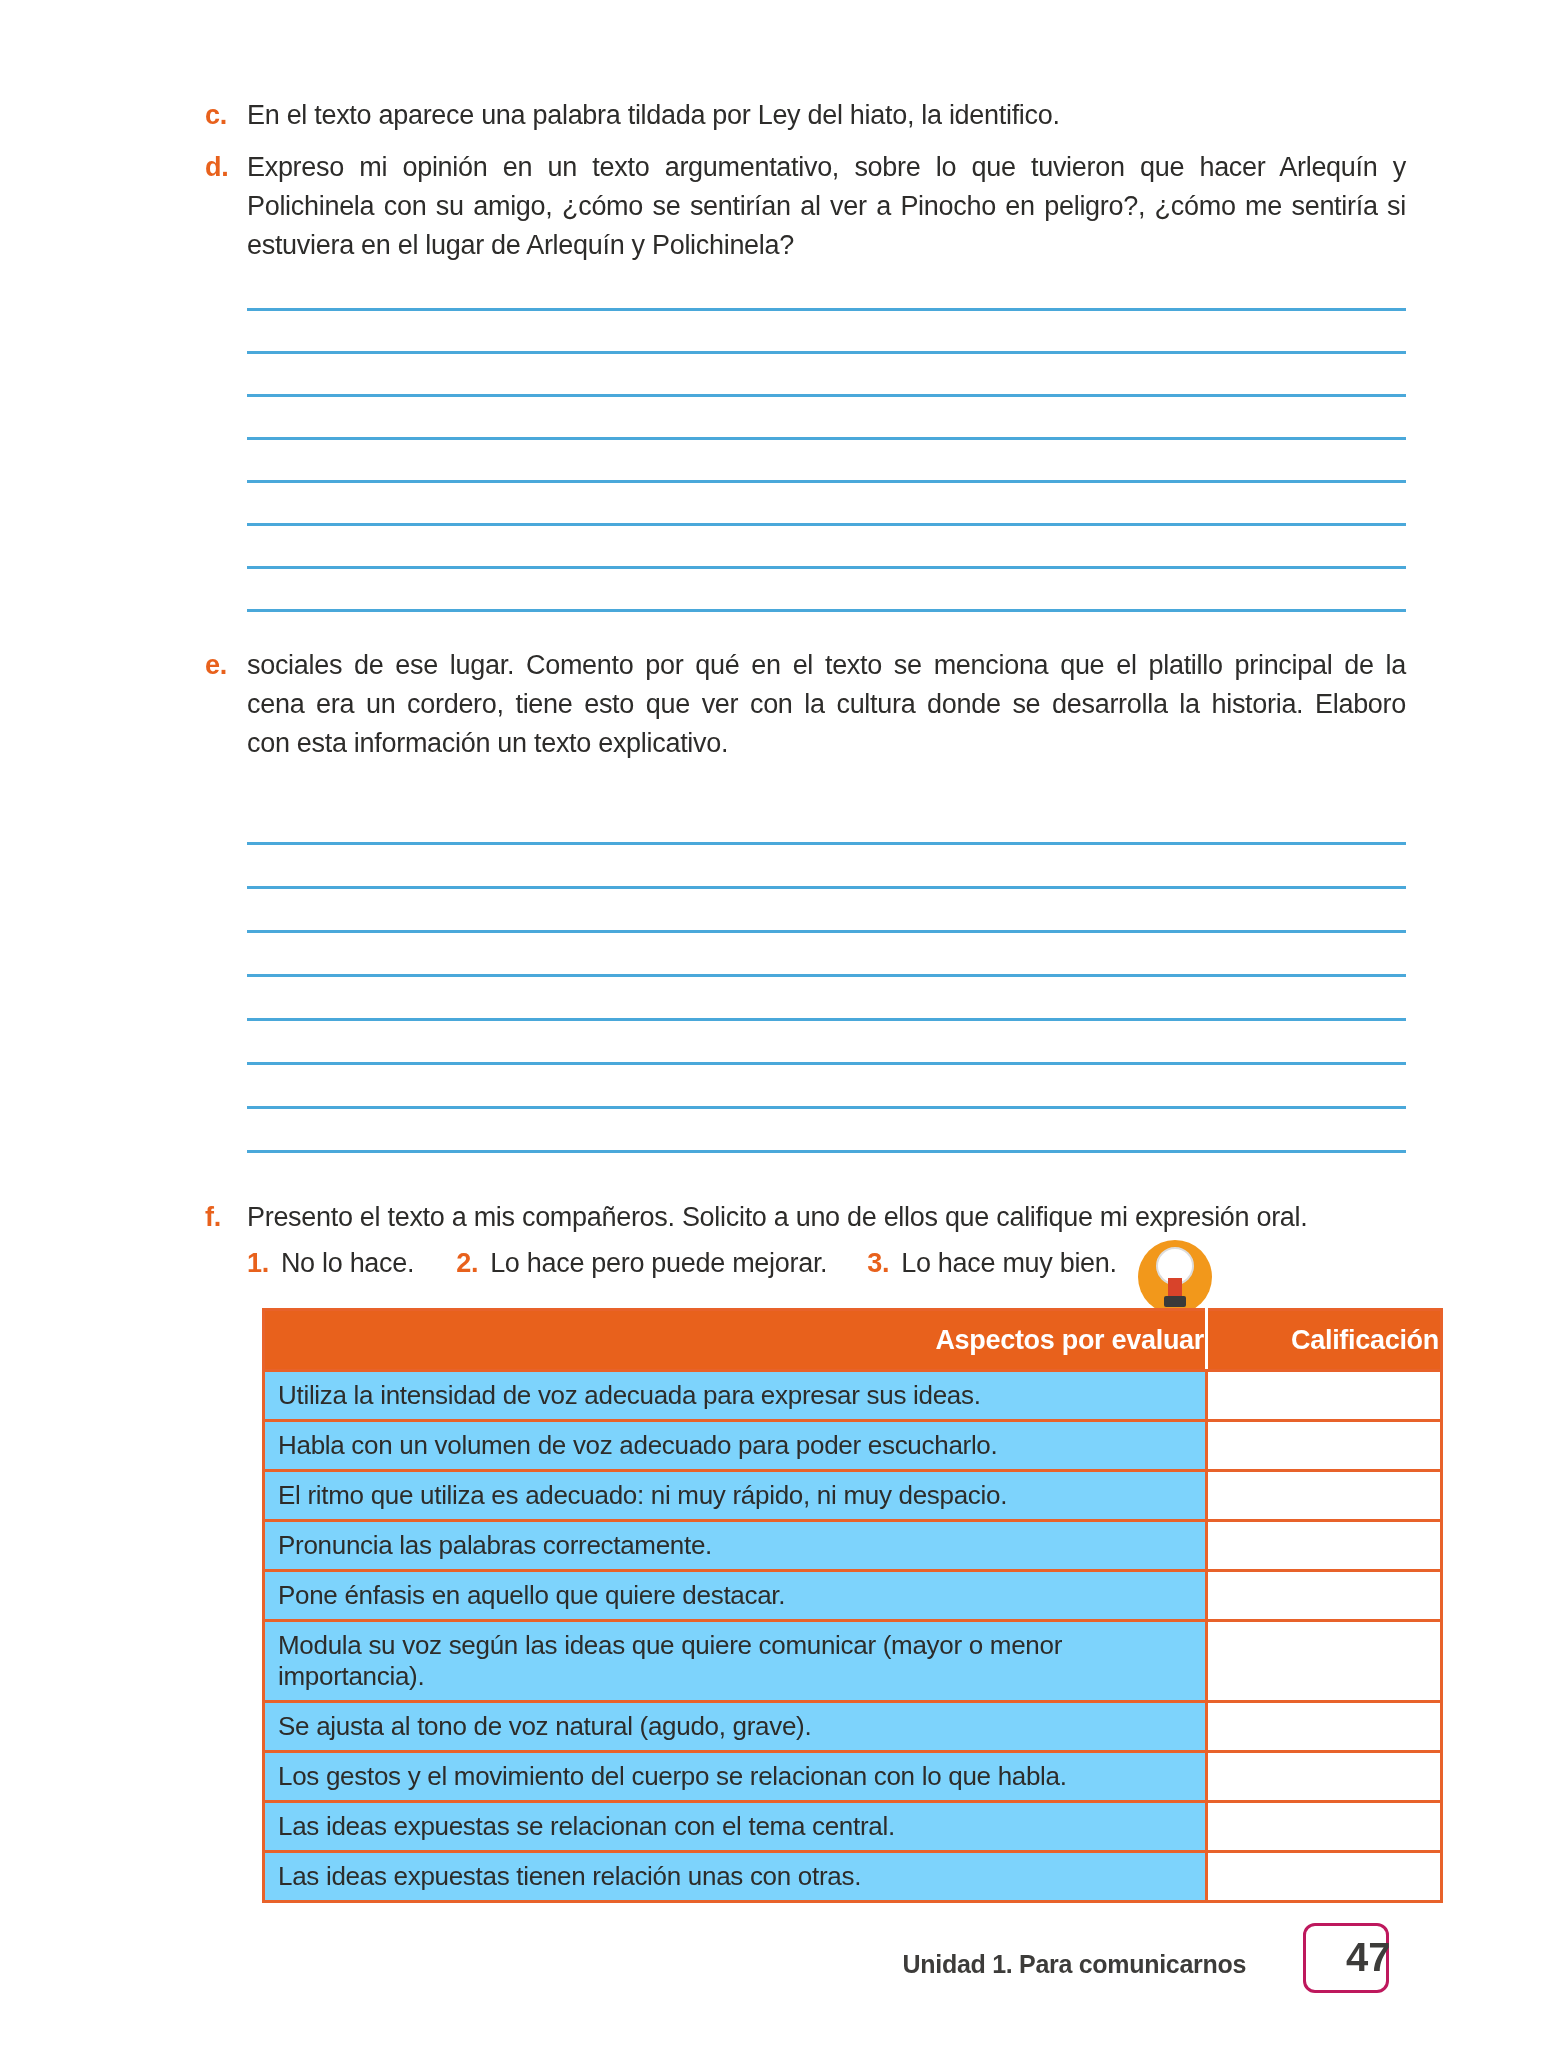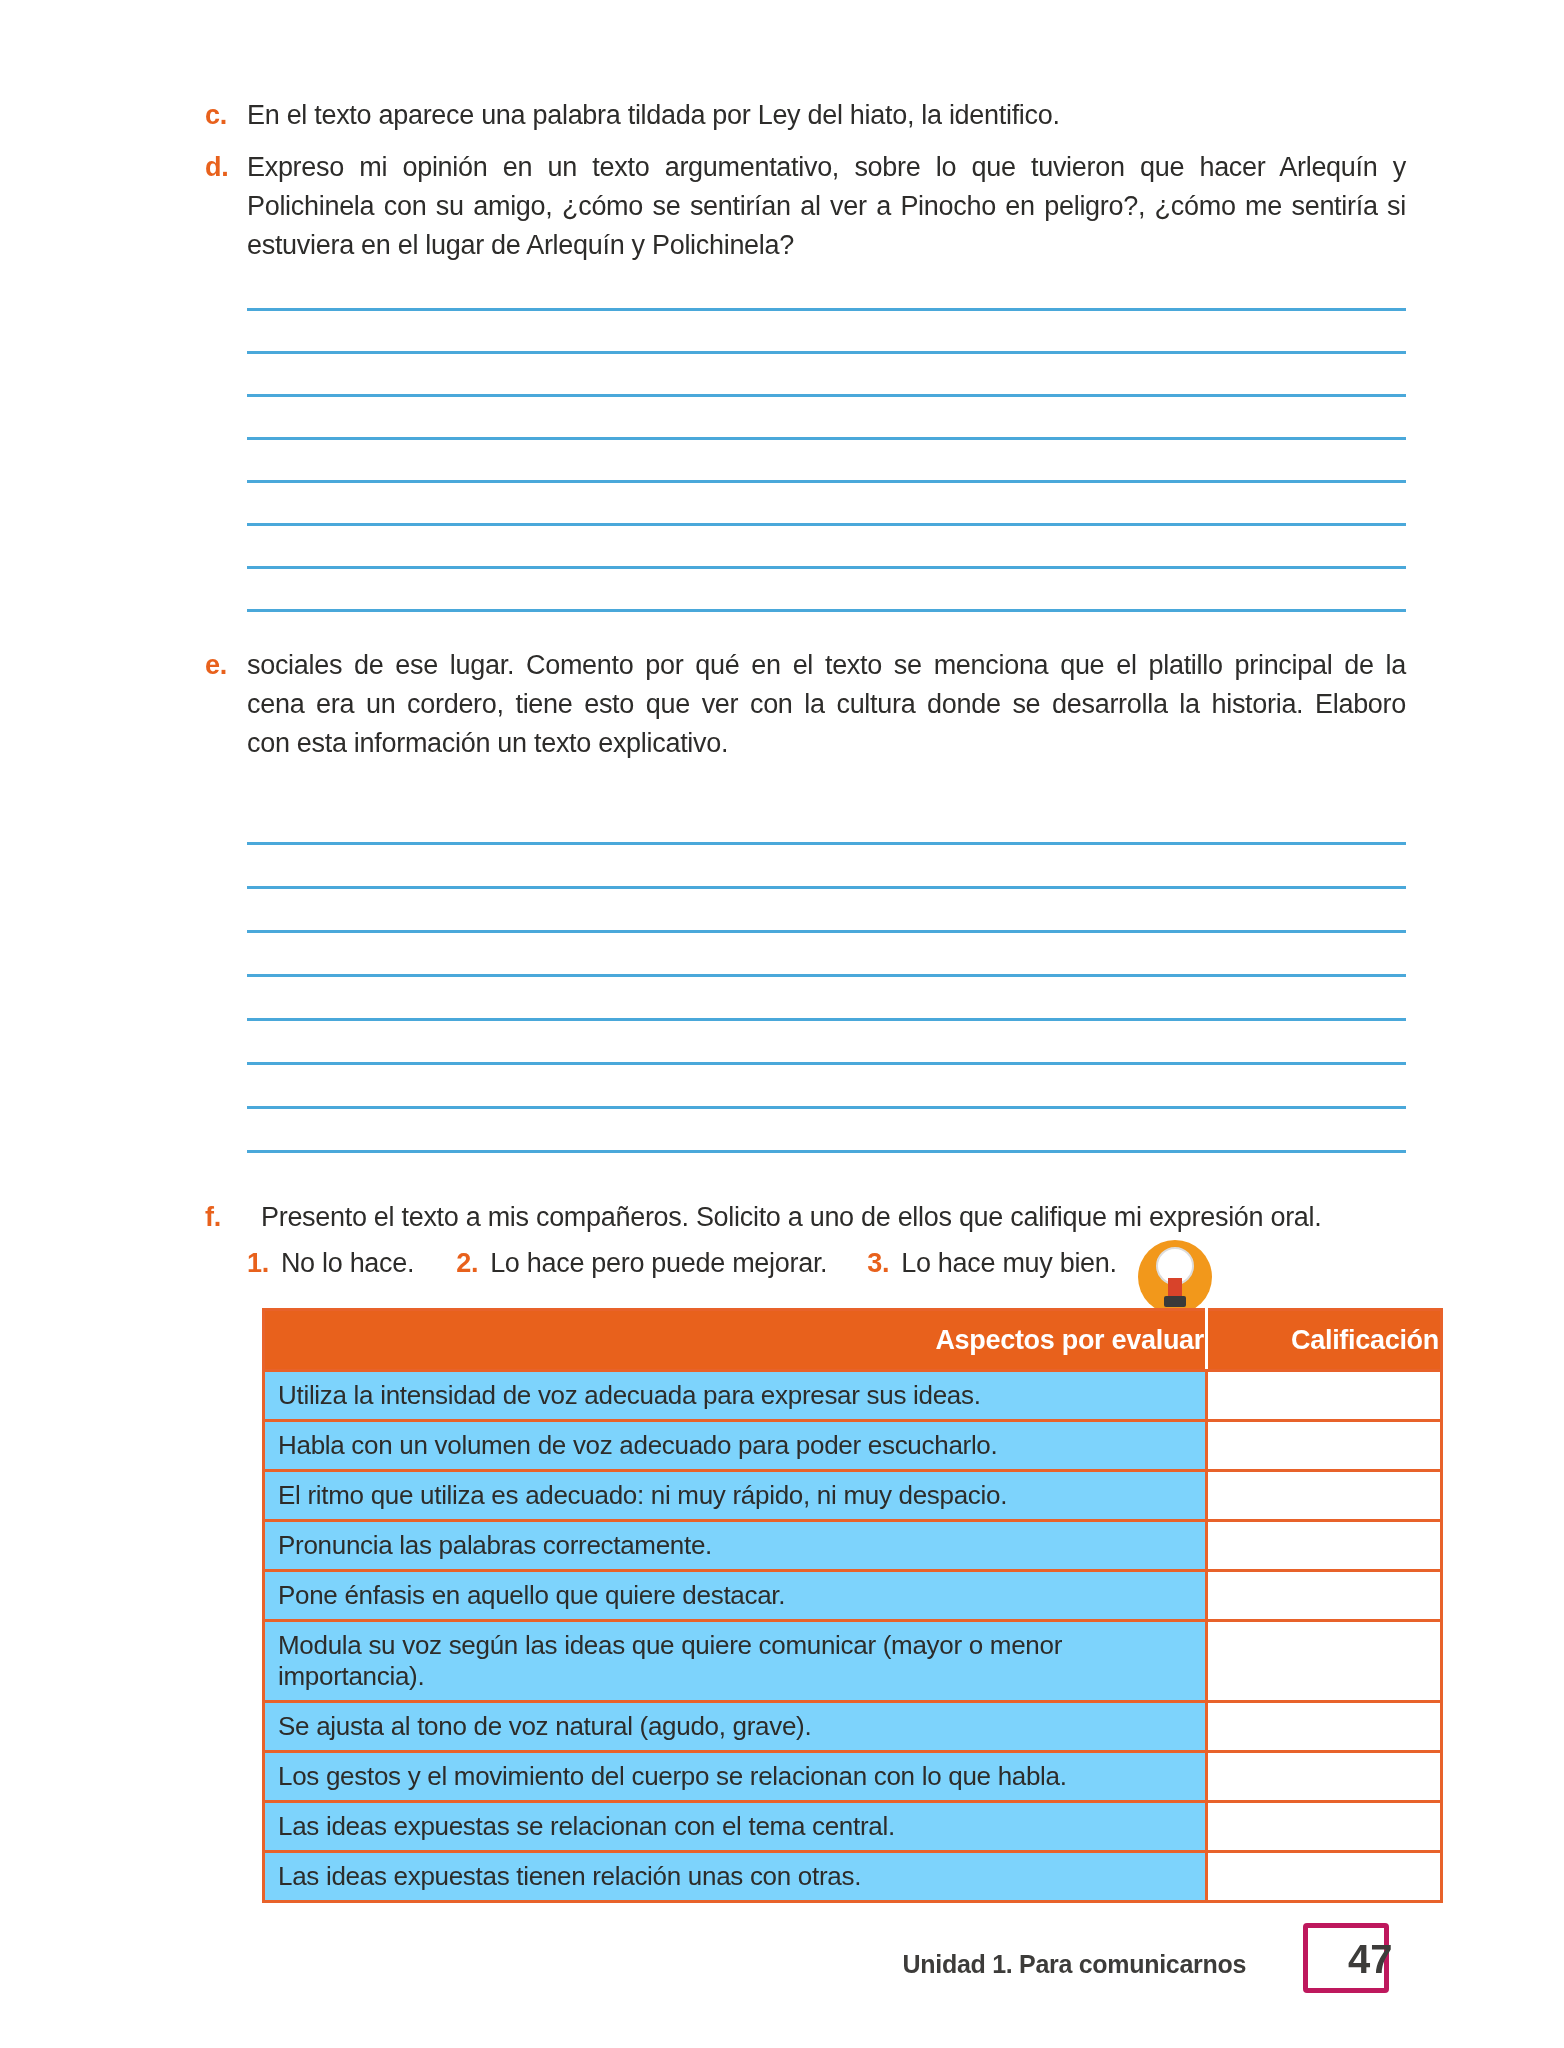--- a/index.html
+++ b/index.html
@@ -19,21 +19,21 @@
 
   
   .item { display:flex; font-size:27px; line-height:39px; letter-spacing:-0.3px; }
   .marker {
     width:42px; flex:0 0 42px;
     font-weight:bold; color:#e8611c;
   }
   .itext { width:1159px; }
   .pline { text-align:justify; text-align-last:justify; }
   .pline.last { text-align:center; text-align-last:left; }
-  .nowrap { white-space:nowrap;margin-left:14px; }
+  .nowrap { white-space:nowrap; }
 
   
   .writing-line   { height:40px; border-bottom:3px solid #4aa8da; }
   .writing-line-e { height:41px; border-bottom:3px solid #4aa8da; }
 
   
   .rating { display:flex; align-items:center; font-size:27px; letter-spacing:-0.3px; }
   .rating .opt { display:flex; white-space:nowrap; }
   .rating .rmark { font-weight:bold; color:#e8611c; margin-right:12px; }
   .rating .gap1 { margin-right:42px; }
@@ -58,21 +58,21 @@
   table.eval td.aspect {
     background:#7dd3fc; font-size:26px; letter-spacing:-0.3px;
     padding:8px 13px; line-height:31px; height:31px;
   }
   table.eval td.score { background:#ffffff; }
 
   
   .footer-label { font-size:25px; color:#3d3c3a; letter-spacing:-0.3px; font-weight:bold; }
   .page-tab {
     width:86px; height:70px; box-sizing:border-box;
-    border:5px solid #be185d; border-radius:4px;
+    border:3px solid #be185d; border-radius:12px;
     text-align:center; line-height:62px;
     font-size:40px; color:#3d3c3a; font-weight:bold;padding-left:40px;
   }
 </style>
 </head>
 <body>
 
 <div id="page">
 
   <div class="item abs" style="left:205px; top:96px;">

